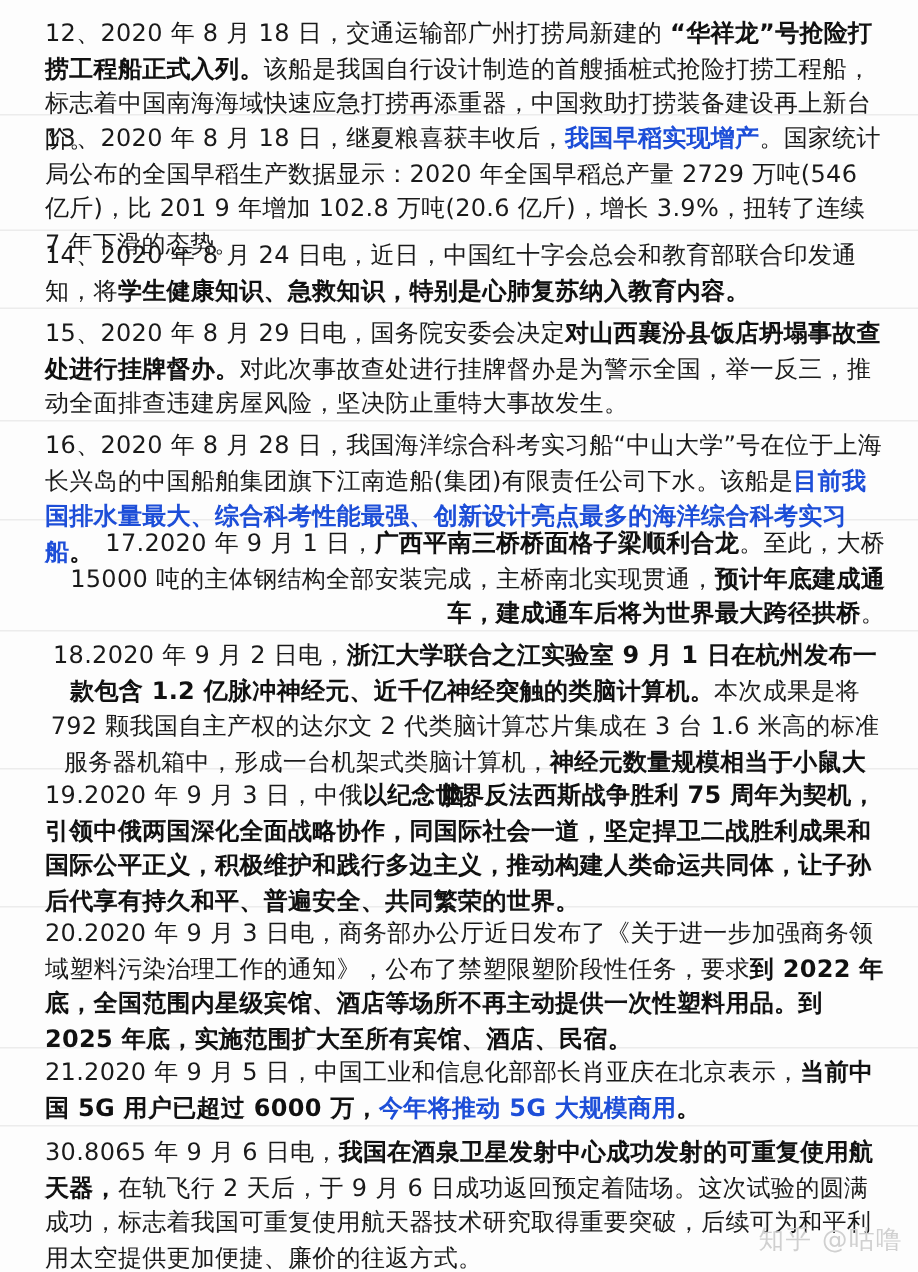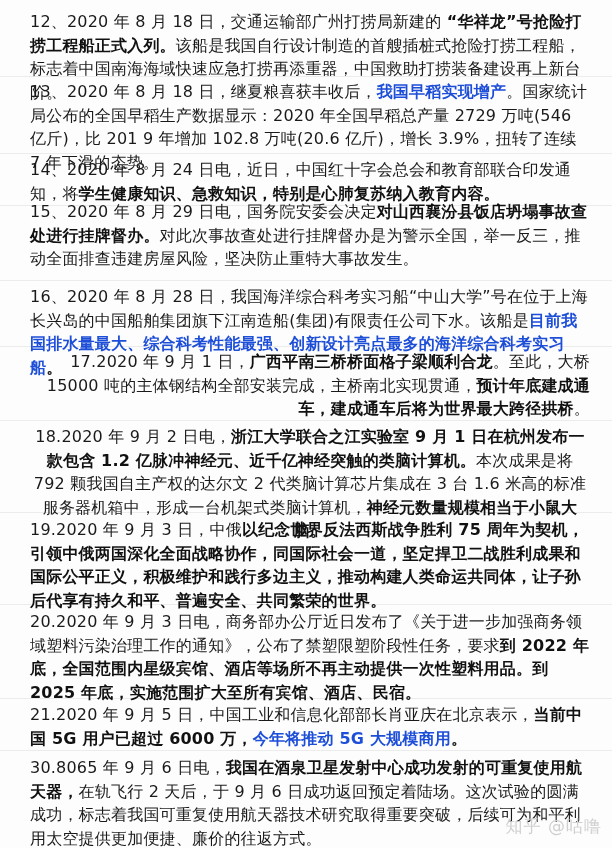--- a/index.html
+++ b/index.html
@@ -32,21 +32,21 @@
       <div class="sep" style="top: 280px;"></div>
       <div class="sep" style="top: 346px;"></div>
       <div class="sep" style="top: 420px;"></div>
       <div class="sep" style="top: 512px;"></div>
       <div class="sep" style="top: 604px;"></div>
       <div class="sep" style="top: 698px;"></div>
       <div class="sep" style="top: 750px;"></div>
       <div class="para" style="top: 10px;"><span>12、2020 年 8 月 18 日，交通运输部广州打捞局新建的 </span><span class="b">“华祥龙”号抢险打捞工程船正式入列。</span><span>该船是我国自行设计制造的首艘插桩式抢险打捞工程船，标志着中国南海海域快速应急打捞再添重器，中国救助打捞装备建设再上新台阶。</span></div>
       <div class="para" style="top: 80px;"><span>13、2020 年 8 月 18 日，继夏粮喜获丰收后，</span><span class="r">我国早稻实现增产</span><span>。国家统计局公布的全国早稻生产数据显示：2020 年全国早稻总产量 2729 万吨(546 亿斤)，比 201 9 年增加 102.8 万吨(20.6 亿斤)，增长 3.9%，扭转了连续 7 年下滑的态势。</span></div>
       <div class="para" style="top: 158px;"><span>14、2020 年 8 月 24 日电，近日，中国红十字会总会和教育部联合印发通知，将</span><span class="b">学生健康知识、急救知识，特别是心肺复苏纳入教育内容。</span></div>
-      <div class="para" style="top: 200px;"><span>15、2020 年 8 月 29 日电，国务院安委会决定</span><span class="b">对山西襄汾县饭店坍塌事故查处进行挂牌督办。</span><span>对此次事故查处进行挂牌督办是为警示全国，举一反三，推动全面排查违建房屋风险，坚决防止重特大事故发生。</span></div>
+      <div class="para" style="top: 210px;"><span>15、2020 年 8 月 29 日电，国务院安委会决定</span><span class="b">对山西襄汾县饭店坍塌事故查处进行挂牌督办。</span><span>对此次事故查处进行挂牌督办是为警示全国，举一反三，推动全面排查违建房屋风险，坚决防止重特大事故发生。</span></div>
       <div class="para" style="top: 285px;"><span>16、2020 年 8 月 28 日，我国海洋综合科考实习船“中山大学”号在位于上海长兴岛的中国船舶集团旗下江南造船(集团)有限责任公司下水。该船是</span><span class="r">目前我国排水量最大、综合科考性能最强、创新设计亮点最多的海洋综合科考实习船</span><span class="b">。</span></div>
       <div class="para" style="top: 350px; text-align: right;"><span>17.2020 年 9 月 1 日，</span><span class="b">广西平南三桥桥面格子梁顺利合龙</span><span>。至此，大桥 15000 吨的主体钢结构全部安装完成，主桥南北实现贯通，</span><span class="b">预计年底建成通车，建成通车后将为世界最大跨径拱桥</span><span>。</span></div>
       <div class="para" style="top: 425px; text-align: center;"><span>18.2020 年 9 月 2 日电，</span><span class="b">浙江大学联合之江实验室 9 月 1 日在杭州发布一款包含 1.2 亿脉冲神经元、近千亿神经突触的类脑计算机。</span><span>本次成果是将 792 颗我国自主产权的达尔文 2 代类脑计算芯片集成在 3 台 1.6 米高的标准服务器机箱中，形成一台机架式类脑计算机，</span><span class="b">神经元数量规模相当于小鼠大脑。</span></div>
       <div class="para" style="top: 518px;"><span>19.2020 年 9 月 3 日，中俄</span><span class="b">以纪念世界反法西斯战争胜利 75 周年为契机，引领中俄两国深化全面战略协作，同国际社会一道，坚定捍卫二战胜利成果和国际公平正义，积极维护和践行多边主义，推动构建人类命运共同体，让子孙后代享有持久和平、普遍安全、共同繁荣的世界。</span></div>
       <div class="para" style="top: 610px;"><span>20.2020 年 9 月 3 日电，商务部办公厅近日发布了《关于进一步加强商务领域塑料污染治理工作的通知》，公布了禁塑限塑阶段性任务，要求</span><span class="b">到 2022 年底，全国范围内星级宾馆、酒店等场所不再主动提供一次性塑料用品。到 2025 年底，实施范围扩大至所有宾馆、酒店、民宿。</span></div>
       <div class="para" style="top: 703px;"><span>21.2020 年 9 月 5 日，中国工业和信息化部部长肖亚庆在北京表示，</span><span class="b">当前中国 5G 用户已超过 6000 万，</span><span class="r">今年将推动 5G 大规模商用</span><span class="b">。</span></div>
       <div class="para" style="top: 756px;"><span>30.8065 年 9 月 6 日电，</span><span class="b">我国在酒泉卫星发射中心成功发射的可重复使用航天器，</span><span>在轨飞行 2 天后，于 9 月 6 日成功返回预定着陆场。这次试验的圆满成功，标志着我国可重复使用航天器技术研究取得重要突破，后续可为和平利用太空提供更加便捷、廉价的往返方式。</span></div>
     </div>
   <div class="watermark">知乎 @咕噜</div>
 </div>

